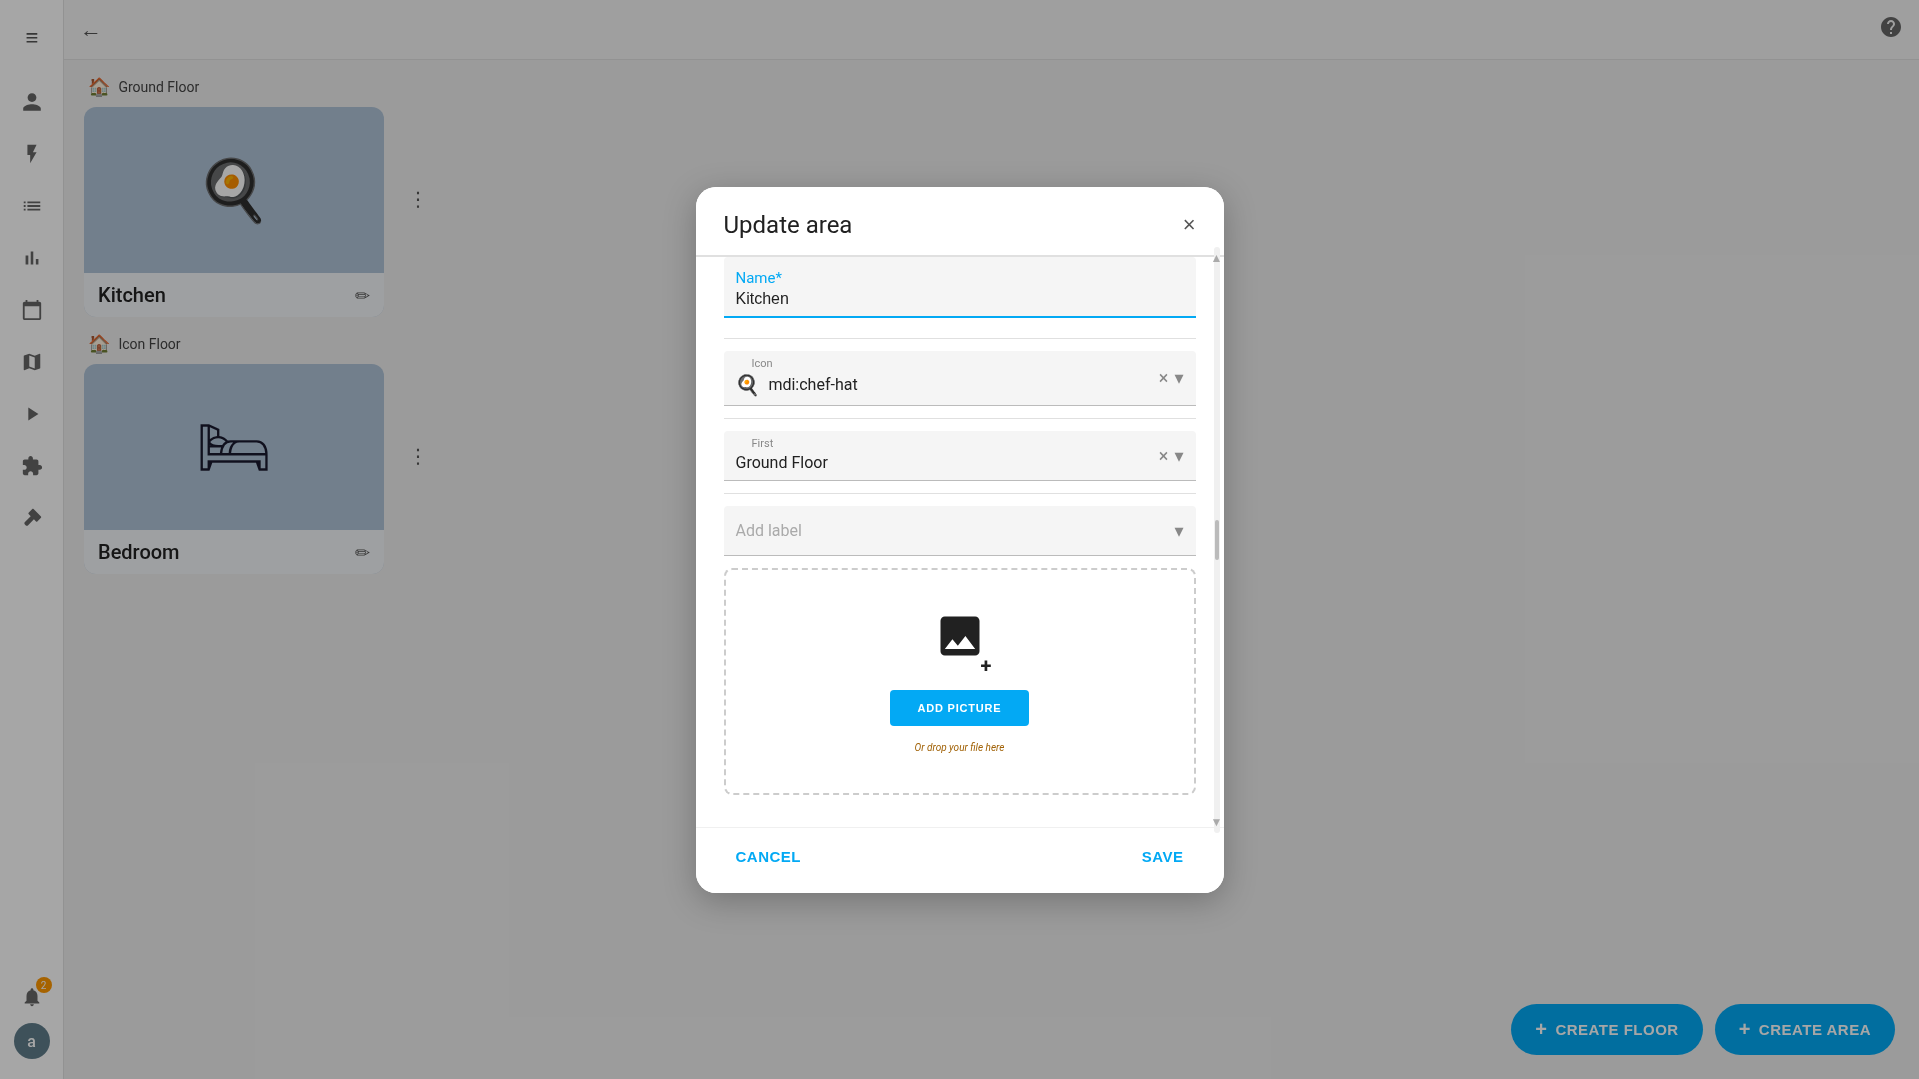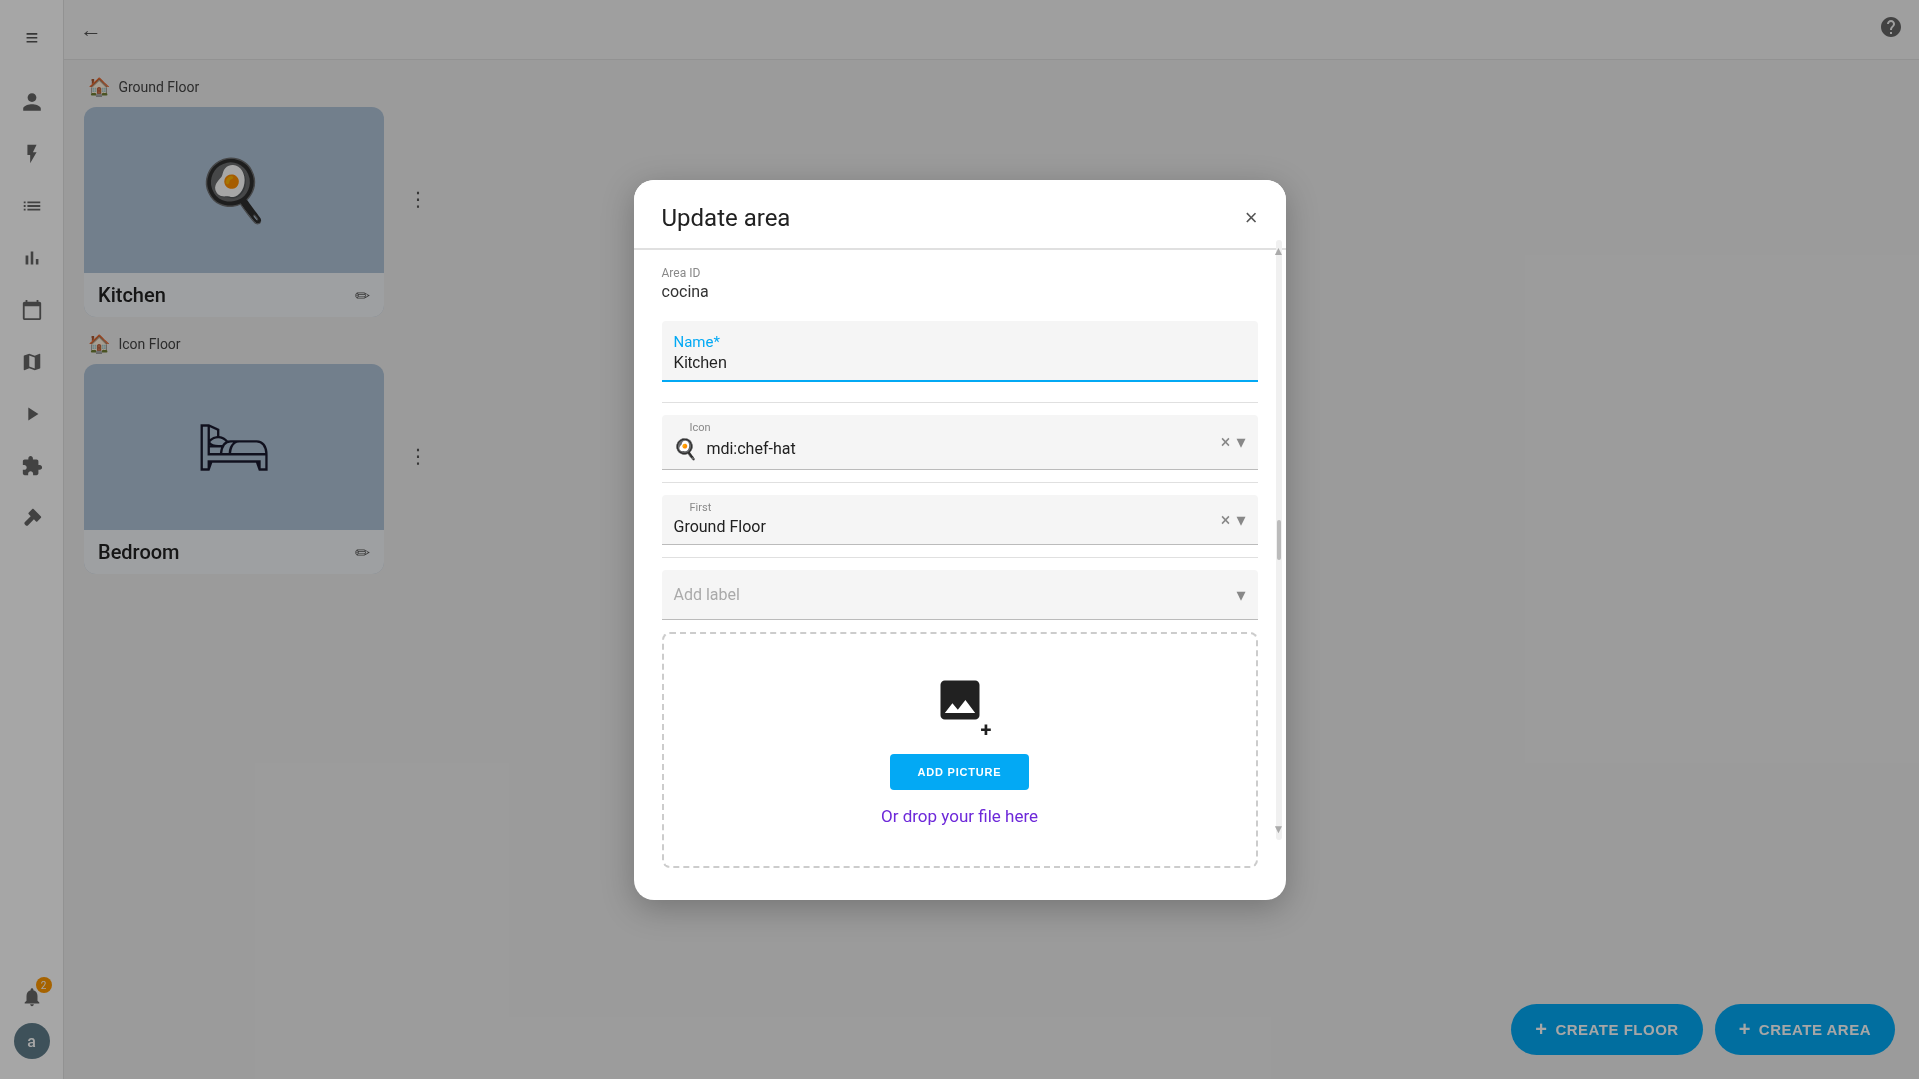--- a/index.html
+++ b/index.html
@@ -223,21 +223,21 @@
       z-index: 100;
       display: flex;
       align-items: center;
       justify-content: center;
     }
 
     
     .dialog {
       background: #fff;
       border-radius: 20px;
-      width: 652px;
+      width: 528px;
       max-height: 790px;
       display: flex;
       flex-direction: column;
       position: relative;
       overflow: hidden;
       box-shadow: 0 8px 32px rgba(0,0,0,0.25);
     }
     .dialog-header {
       padding: 24px 28px 16px;
       display: flex;
@@ -402,22 +402,23 @@
       border: none;
       border-radius: 4px;
       padding: 12px 28px;
       font-size: 11px;
       font-weight: 600;
       letter-spacing: 0.8px;
       text-transform: uppercase;
       cursor: pointer;
     }
     .drop-text {
-      font-size: 17px;
-      color: #6d28d9;
+      font-size: 10px;
+      color: #a16207;
+      font-style: italic;
     }
 
     
     .dialog-footer {
       padding: 12px 28px 20px;
       display: flex;
       justify-content: space-between;
       align-items: center;
       background: #fff;
       flex-shrink: 0;
@@ -580,24 +581,20 @@
 
     <div class="dialog-header">
       <span class="dialog-title">Update area</span>
       <button class="dialog-close">×</button>
     </div>
 
     <div style="height:2px; background:#e0e0e0; margin: 0 0 0 0;"></div>
 
     <div class="dialog-body">
 
-      <div class="field-group" style="margin-top:16px;">
-        <div class="field-label">Area ID</div>
-        <div class="field-value">cocina</div>
-      </div>
 
       <div class="field-group">
         <div class="field-input-wrap">
           <div class="field-input-label">Name*</div>
           <input class="field-input" type="text" value="Kitchen" style="">
         </div>
       </div>
 
       <div class="divider"></div>
 
@@ -639,20 +636,24 @@
             <path d="M21 19V5c0-1.1-.9-2-2-2H5c-1.1 0-2 .9-2 2v14c0 1.1.9 2 2 2h14c1.1 0 2-.9 2-2zM8.5 13.5l2.5 3.01L14.5 12l4.5 6H5l3.5-4.5z"></path>
           </svg>
           <span class="image-upload-plus">+</span>
         </div>
         <button class="btn-add-picture">ADD PICTURE</button>
         <span class="drop-text">Or drop your file here</span>
       </div>
 
     </div>
 
+    <div class="dialog-footer">
+      <button class="btn-cancel">CANCEL</button>
+      <button class="btn-save">SAVE</button>
+    </div>
 
     <div style="position:absolute; right:4px; top:60px; bottom:60px; width:6px; background:#f0f0f0; border-radius:3px; display:flex; flex-direction:column; align-items:center; justify-content:space-between; padding:4px 0;">
       <span style="color:#aaa; font-size:12px; cursor:pointer;">▲</span>
       <div style="width:4px; height:40px; background:#bbb; border-radius:2px;"></div>
       <span style="color:#aaa; font-size:12px; cursor:pointer;">▼</span>
     </div>
 
   </div>
 </div>
 

